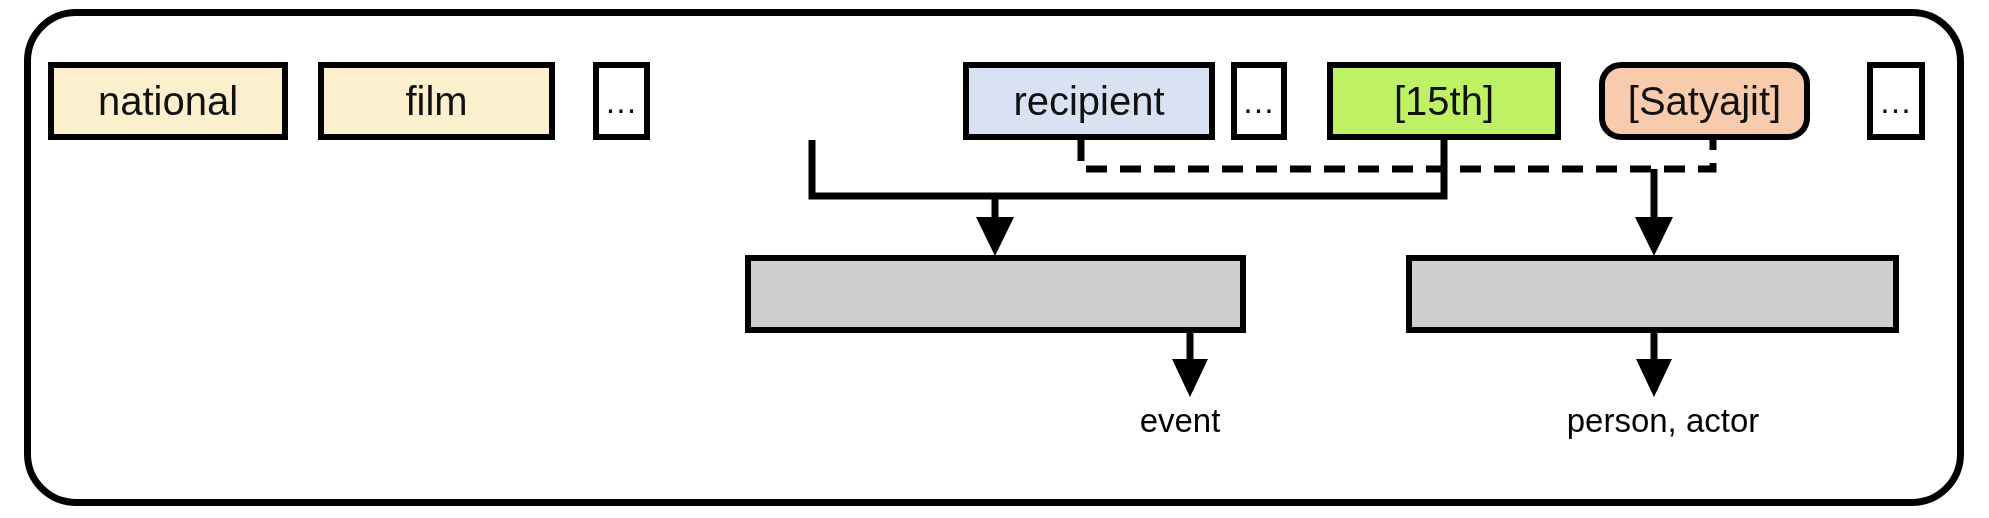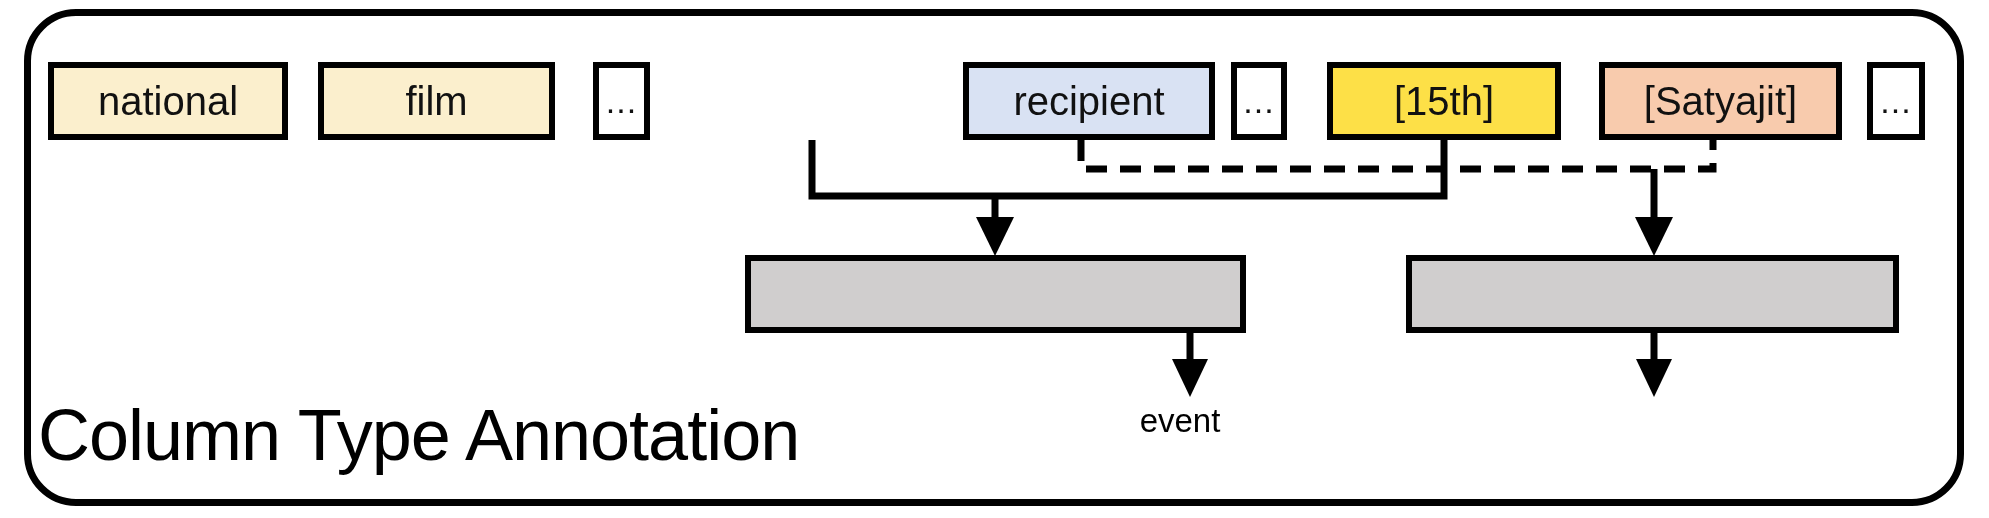--- a/index.html
+++ b/index.html
@@ -83,24 +83,24 @@
     </div>
   <div class="token ellipsis" style="left: 593px; width: 57px; background: rgb(255, 255, 255);">
       <span>...</span>
     </div>
   <div class="token" style="left: 963px; width: 252px; background: rgb(217, 226, 243);">
       <span>recipient</span>
     </div>
   <div class="token ellipsis" style="left: 1231px; width: 56px; background: rgb(255, 255, 255);">
       <span>...</span>
     </div>
-  <div class="token" style="left: 1327px; width: 234px; background: #fde047;">
+  <div class="token" style="left: 1327px; width: 234px; background: #bef264;">
       <span>[15th]</span>
     </div>
-  <div class="token" style="left: 1599px; width: 243px; background: rgb(248, 203, 173);">
+  <div class="token" style="left: 1599px; width: 211px; background: rgb(248, 203, 173); border-radius: 22px;">
       <span>[Satyajit]</span>
     </div>
   <div class="token ellipsis" style="left: 1867px; width: 58px; background: rgb(255, 255, 255);">
       <span>...</span>
     </div>
 
   <svg class="overlay" viewBox="0 0 1989 518">
 
     <path d="M812 140 L812 196 L1444 196 L1444 140" fill="none" stroke="#000" stroke-width="7"></path>
 
@@ -116,16 +116,16 @@
     <polygon points="1190,397 1172,359 1208,359" fill="#000"></polygon>
 
     <line x1="1654" y1="333" x2="1654" y2="362" stroke="#000" stroke-width="7"></line>
     <polygon points="1654,397 1636,359 1672,359" fill="#000"></polygon>
   </svg>
 
   <div class="graybox" style="left: 745px; width: 501px; background: rgb(208, 206, 206);"></div>
   <div class="graybox" style="left: 1406px; width: 493px; background: rgb(208, 206, 206);"></div>
 
   <div class="pred-label" style="left:1180px;">event</div>
+  <div class="pred-label" style="left:1663px;">person, actor</div>
 
-  <div class="figure-title">Column Type Annotation</div>
 
 </div>
 
 </body></html>

